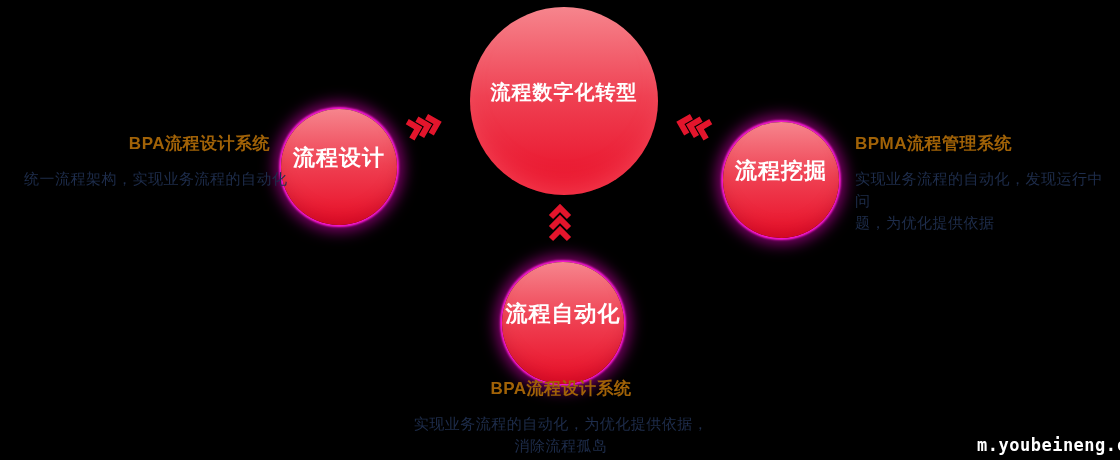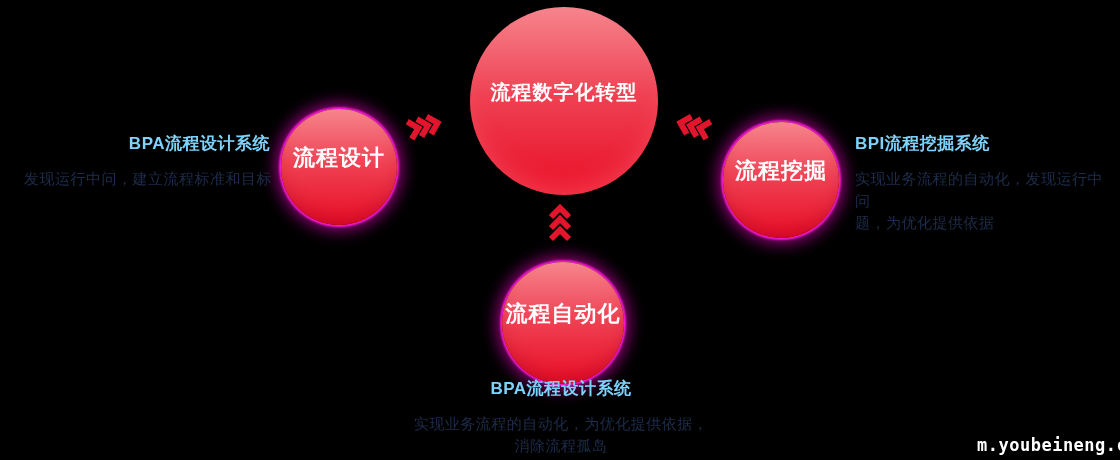--- a/index.html
+++ b/index.html
@@ -32,21 +32,21 @@
   .node-right {left:723px;top:122px;width:116px;height:116px;}
   .node-bottom{left:502px;top:262px;width:122px;height:122px;}
   
   .arrows{position:absolute;}
   .arrows-left {left:406px;top:114px;transform:rotate(-15deg);}
   .arrows-right{left:672px;top:114px;transform:rotate(15deg);}
   .arrows-up   {left:548px;top:204px;}
   .arrows svg{display:block;}
   
   .tblock{position:absolute;}
-  .tblock .title{font-size:17px;font-weight:bold;color:#7dd3fc;letter-spacing:.5px;}
+  .tblock .title{font-size:17px;font-weight:bold;color:#a16207;letter-spacing:.5px;}
   .tblock .desc{font-size:15px;color:#1e2d4c;line-height:22px;margin-top:13px;letter-spacing:.5px;}
   .tblock-left  {left:24px;top:132px;width:246px;text-align:right;}
   .tblock-right {left:855px;top:132px;width:250px;text-align:left;}
   .tblock-bottom{left:408px;top:377px;width:306px;text-align:center;}
   .desc div{white-space:nowrap;}
   .tblock-right .desc div{white-space:normal;}
   
   .watermark{
     position:absolute;left:977px;top:435px;white-space:nowrap;
     font-family:"DejaVu Sans Mono","Liberation Mono",monospace;
@@ -96,26 +96,26 @@
         <path d="M3 13 L12 4 L21 13"></path>
         <path d="M3 24 L12 15 L21 24"></path>
         <path d="M3 35 L12 26 L21 35"></path>
       </g>
     </svg>
   </div>
 
   <div class="tblock tblock-left">
     <div class="title">BPA流程设计系统</div>
     <div class="desc">
-      <div>发现运行中问，建立流程标准和目标</div>
+      <div>统一流程架构，实现业务流程的自动化</div>
     </div>
   </div>
 
   <div class="tblock tblock-right">
-    <div class="title">BPI流程挖掘系统</div>
+    <div class="title">BPMA流程管理系统</div>
     <div class="desc">
       <div>实现业务流程的自动化，发现运行中问</div>
       <div>题，为优化提供依据</div>
     </div>
   </div>
 
   <div class="tblock tblock-bottom">
     <div class="title">BPA流程设计系统</div>
     <div class="desc">
       <div>实现业务流程的自动化，为优化提供依据，</div>

